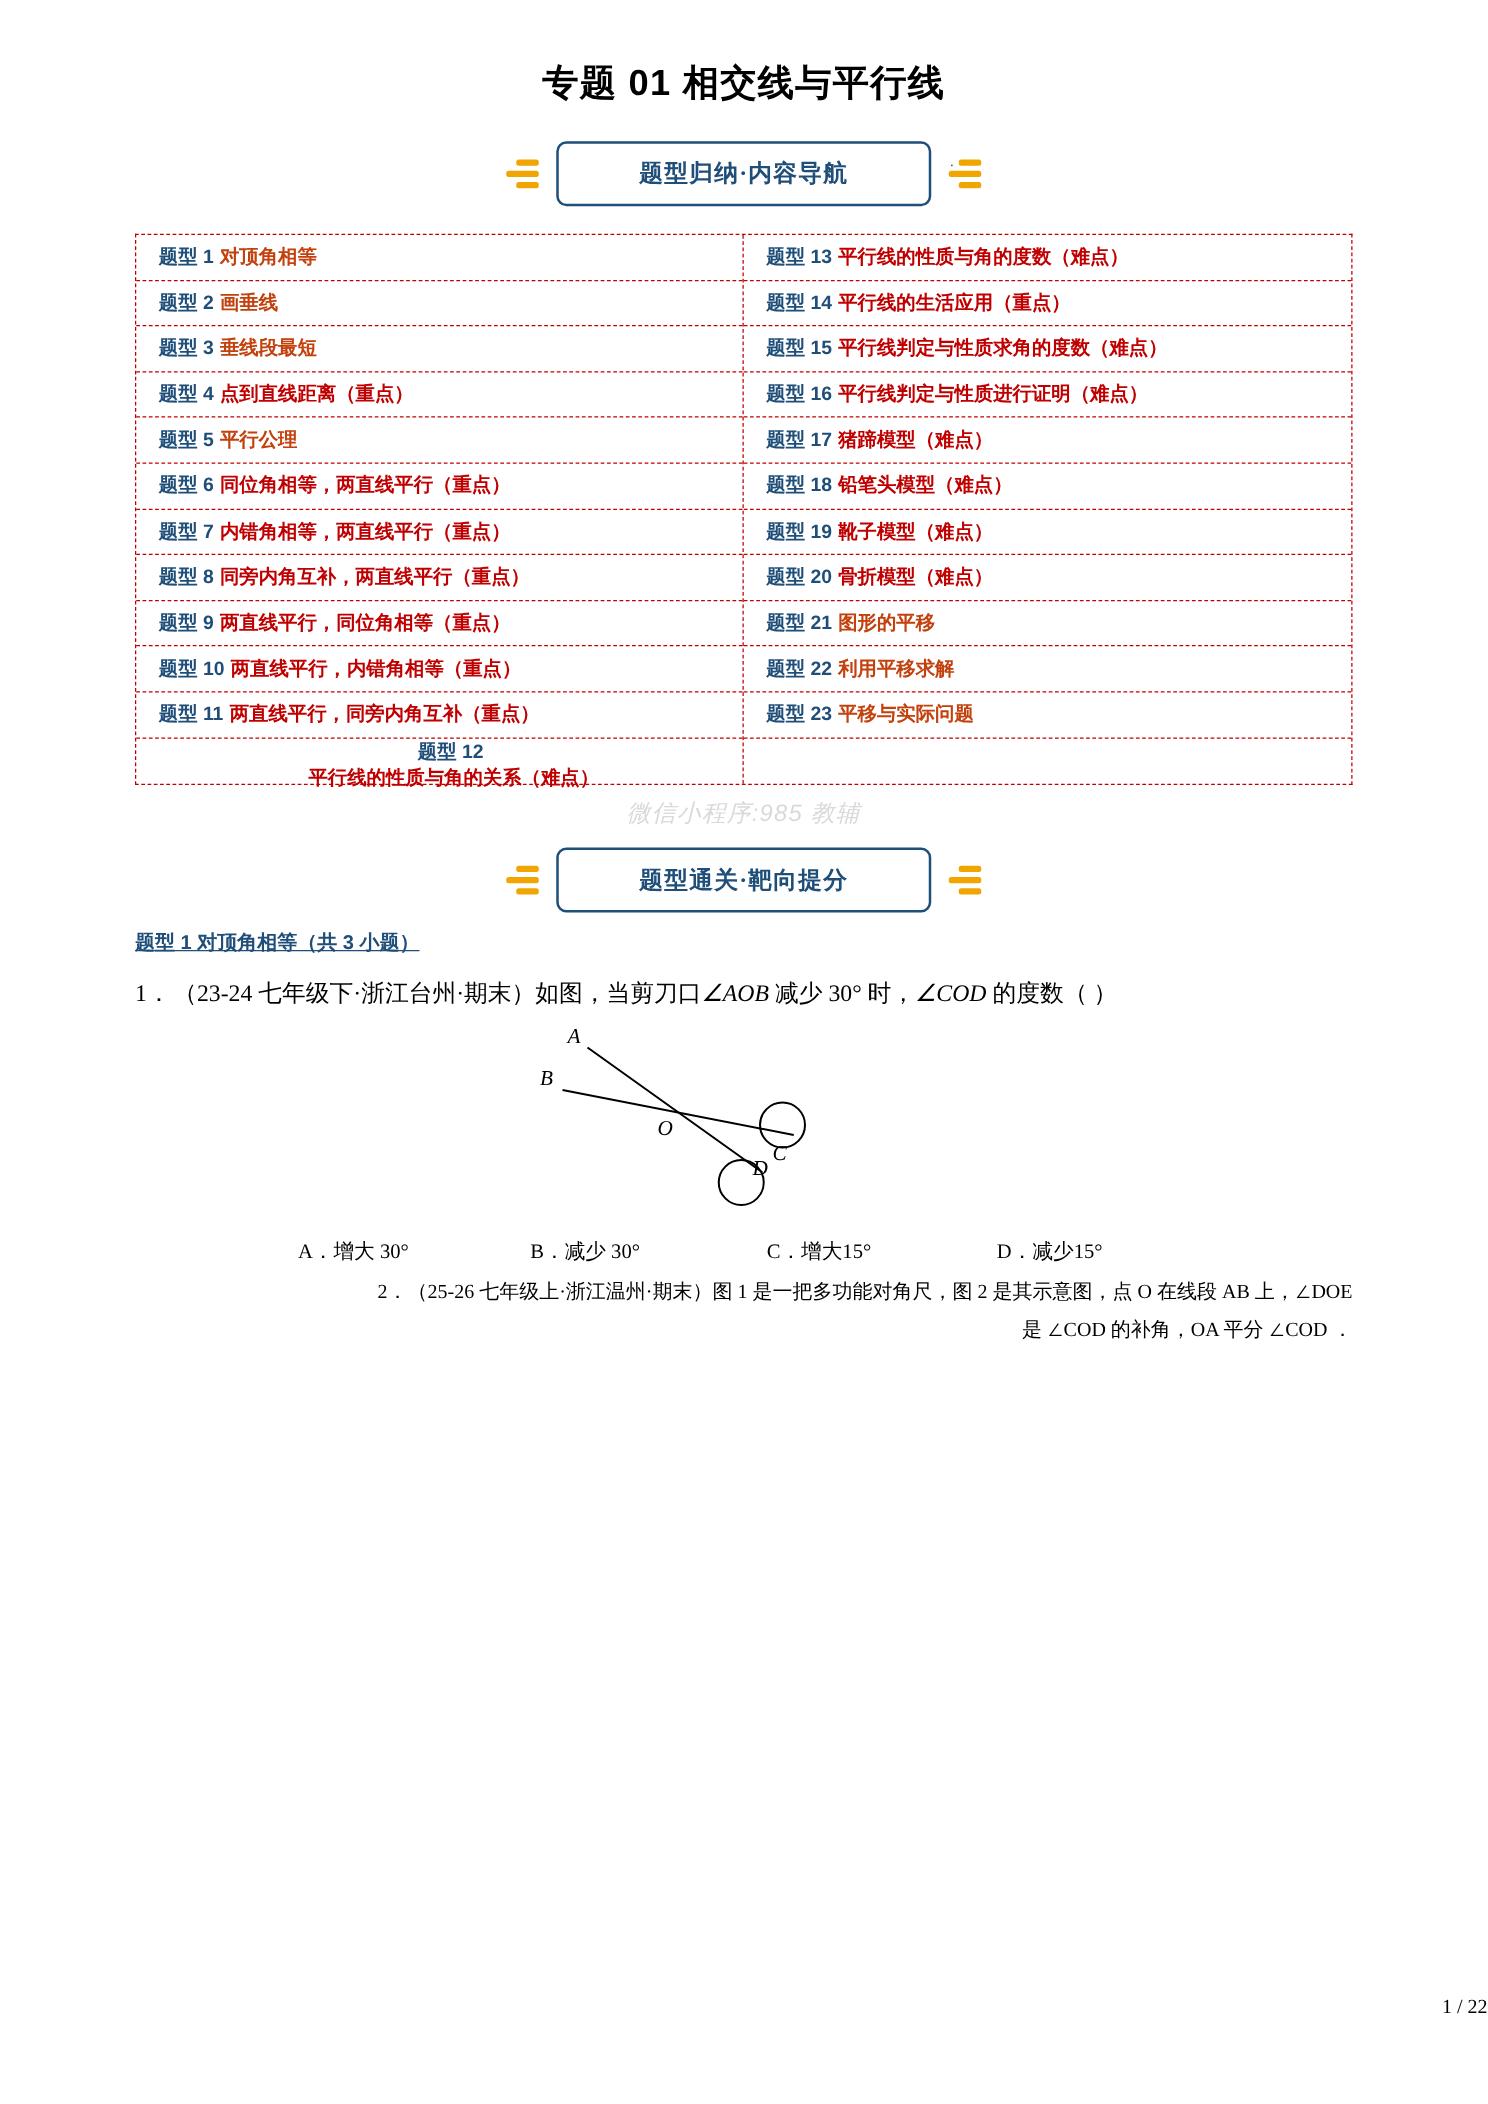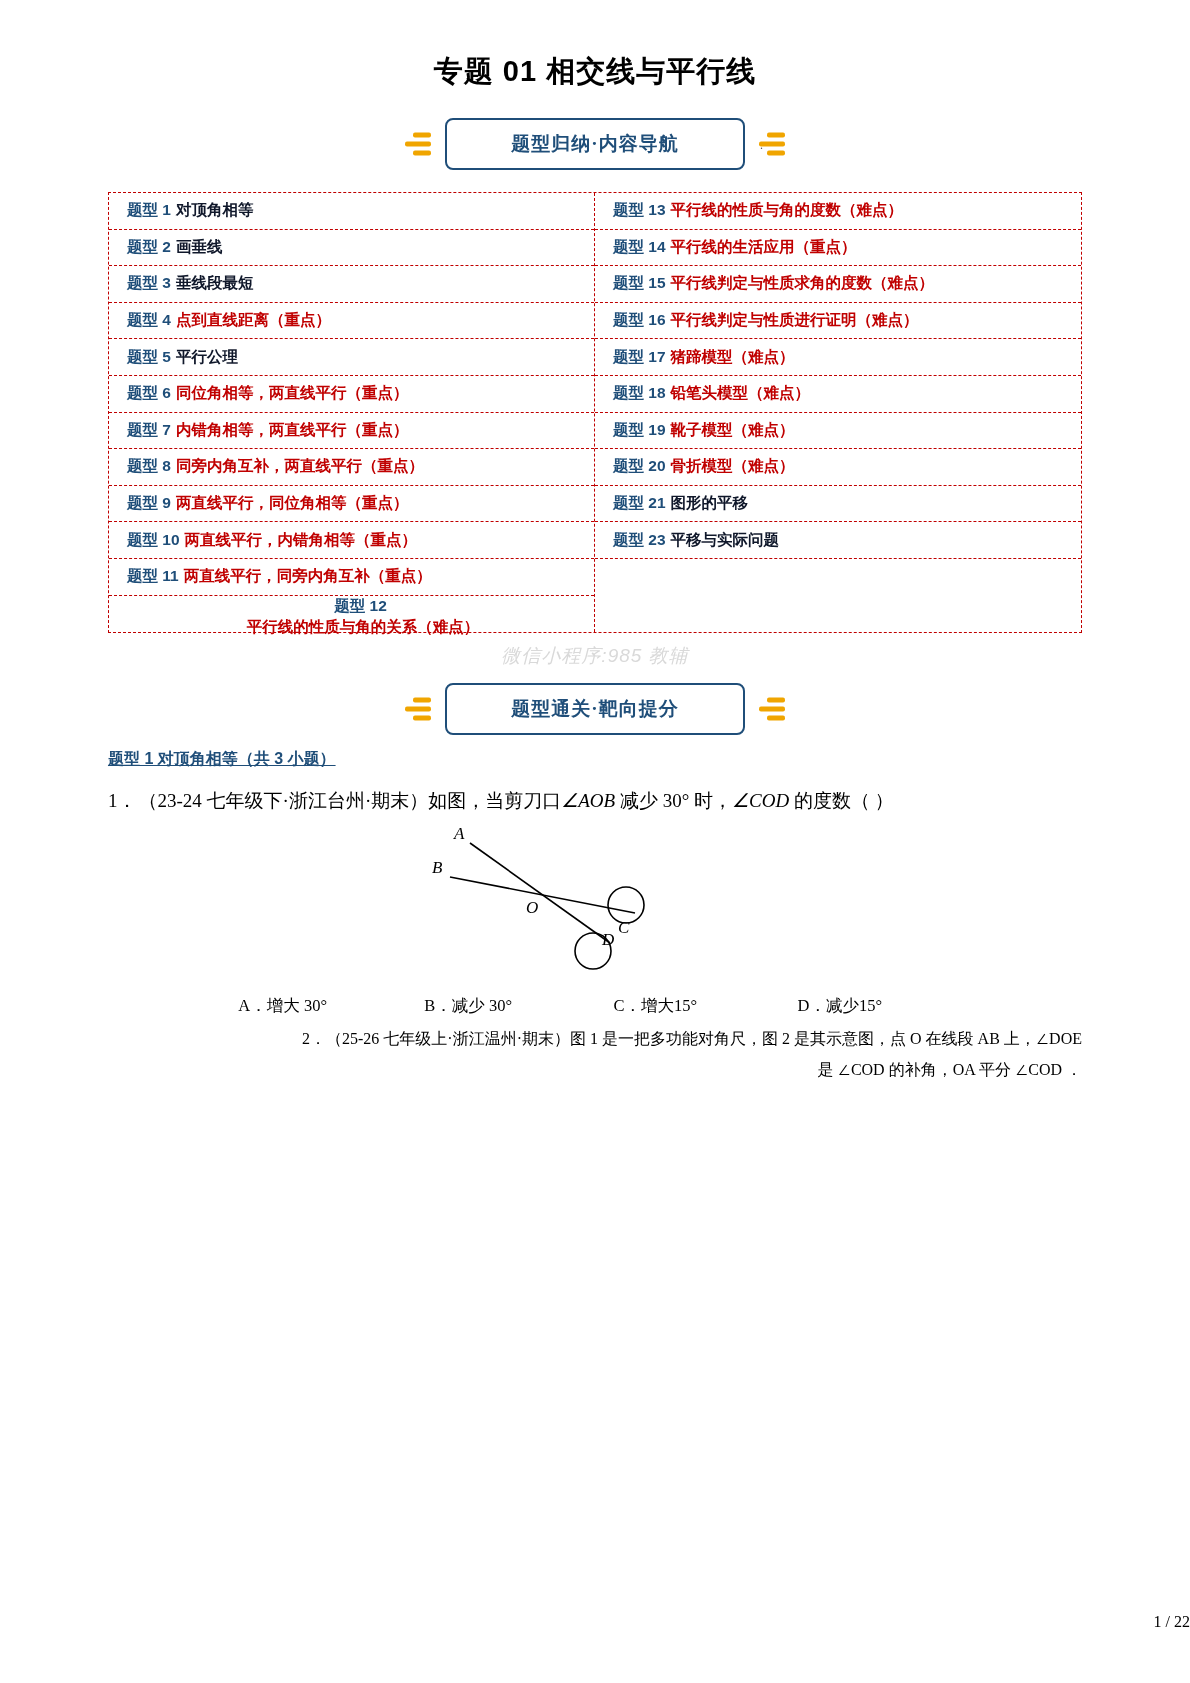--- a/index.html
+++ b/index.html
@@ -23,22 +23,22 @@
     position:absolute;
     left:760px; top:122px;
     font-size:12px;color:#555;
   }
   h1.title{
     text-align:center;
     font-family:"Liberation Sans", sans-serif;
     font-weight:bold;
     font-size:29px;
     letter-spacing:1px;
-    margin:16px;
-    padding-top:36px;
+    margin:0;
+    padding-top:47px;
     color:#000;
   }
   
   .banner-wrap{
     display:flex;
     justify-content:center;
     margin-top:26px;
   }
   .banner{
     position:relative;
@@ -94,21 +94,21 @@
     border-bottom:1px dashed #C00000;
     font-family:"Liberation Sans", sans-serif;
     font-size:15.5px;
     font-weight:bold;
     white-space:nowrap;
   }
   .toc-row:last-child{border-bottom:none;flex-direction:column;}
   .toc-row.empty{border-bottom:none;}
   .t-label{color:#1F4E79;}
   .t-name{color:#C00000;margin-left:5px;}
-  .t-name.blue{color:#0f172a;}
+  .t-name.blue{color:#c2410c;}
   
   .watermark{
     text-align:center;
     color:#d9d9d9;
     font-size:19px;
     margin-top:10px;
     font-family:"Liberation Sans", sans-serif;
     letter-spacing:1px;
     font-style:italic;
   }
@@ -264,20 +264,24 @@
         </div>
       <div class="toc-row">
           <span class="t-label">题型 20</span>
           <span class="t-name">骨折模型（难点）</span>
         </div>
       <div class="toc-row">
           <span class="t-label">题型 21</span>
           <span class="t-name blue">图形的平移</span>
         </div>
       <div class="toc-row">
+          <span class="t-label">题型 22</span>
+          <span class="t-name blue">利用平移求解</span>
+        </div>
+      <div class="toc-row">
           <span class="t-label">题型 23</span>
           <span class="t-name blue">平移与实际问题</span>
         </div>
       <div class="toc-row empty"></div>
     </div>
   </div>
 
   <div class="watermark">微信小程序:985 教辅</div>
 
   <div class="banner-wrap" style="margin-top:14px;">

